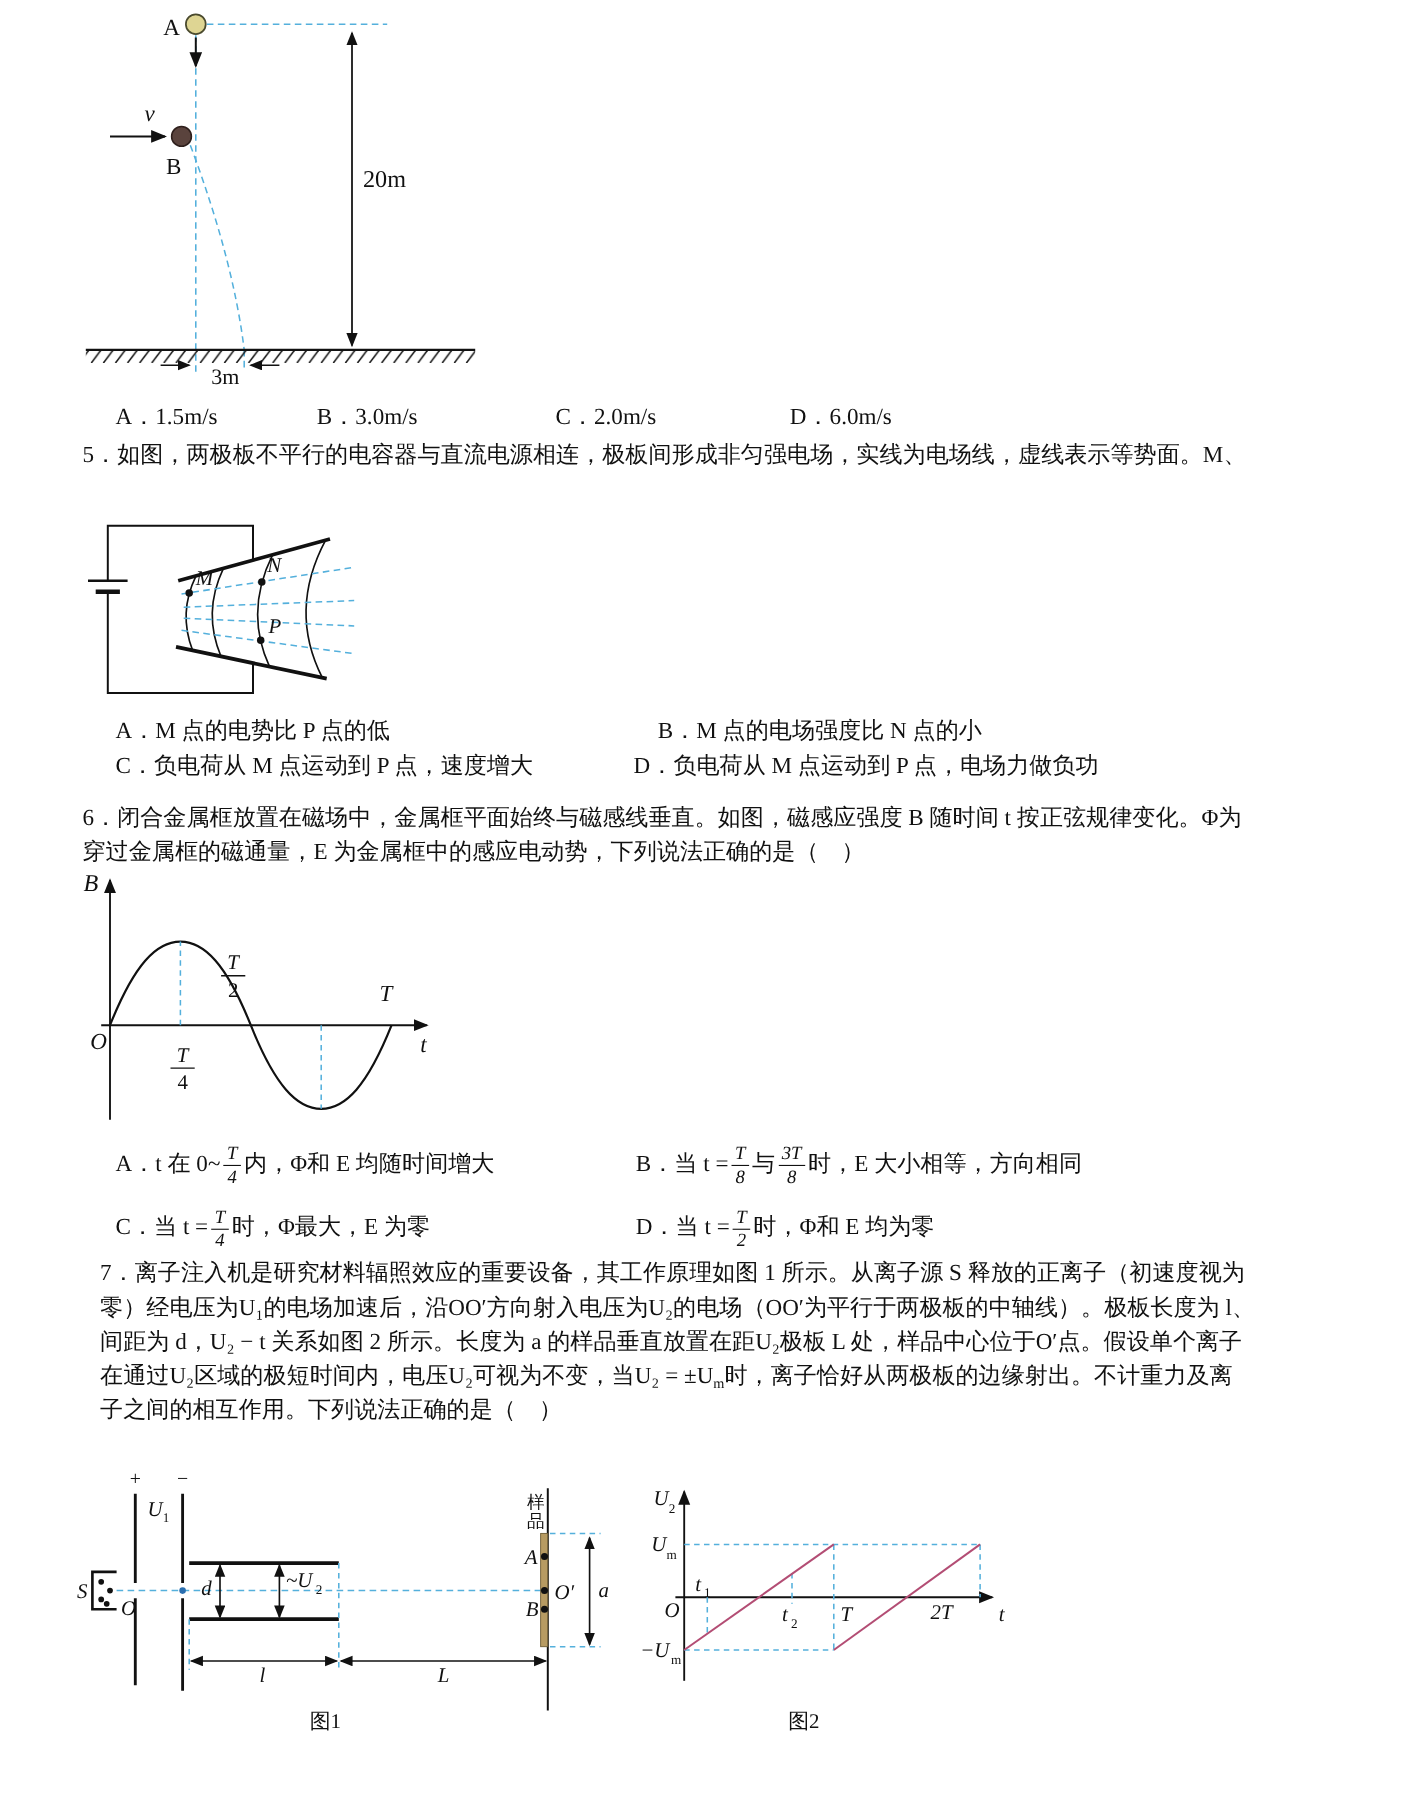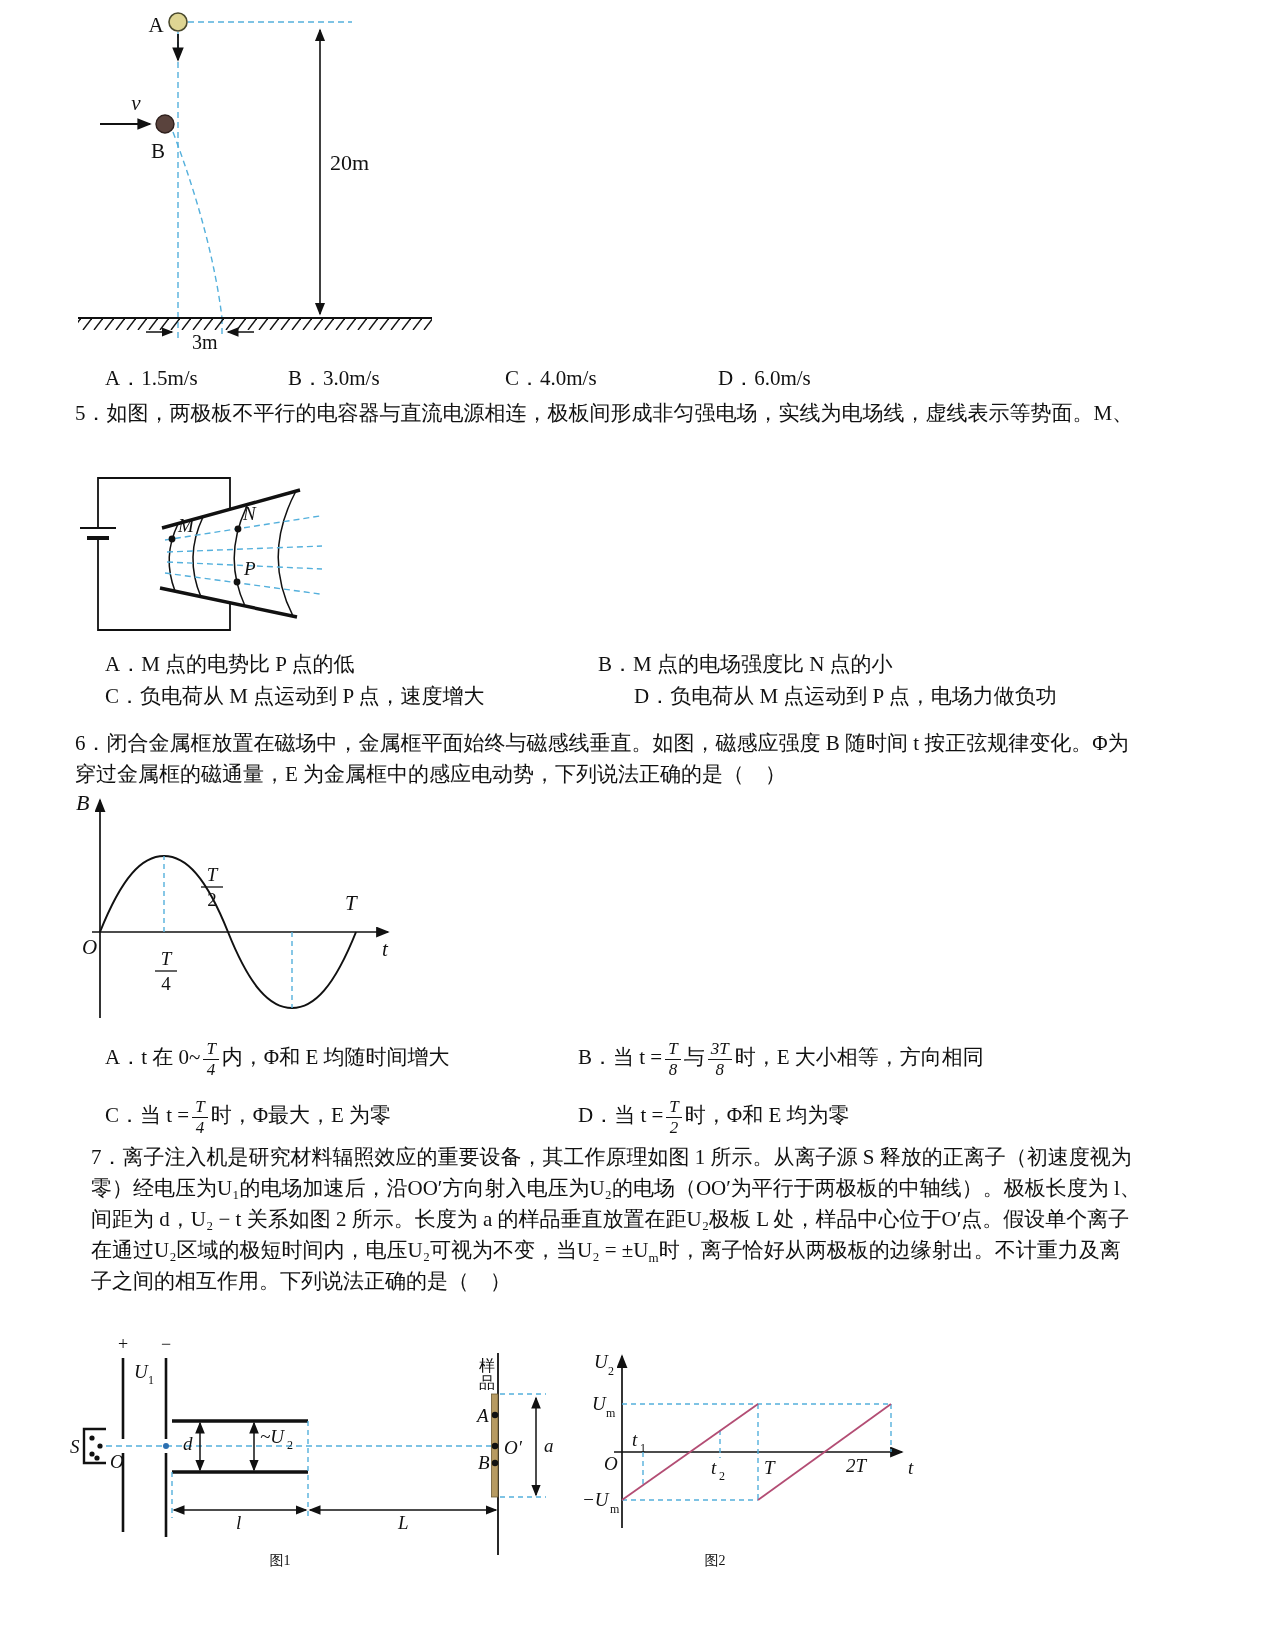--- a/index.html
+++ b/index.html
@@ -8,21 +8,21 @@
   .abs{position:absolute;}
   .line{white-space:nowrap;font-size:21px;line-height:31px;}
   .optrow{position:absolute;white-space:nowrap;font-size:21px;}
   .optrow .opt{position:absolute;white-space:nowrap;}
   i.v{font-style:italic;}
   sub{font-size:13px;line-height:0;}
   .frac{display:inline-block;text-align:center;vertical-align:middle;
         font-size:17px;line-height:1.05;margin:0 3px;font-style:italic;}
   .frac .num{display:block;border-bottom:1.2px solid #111;padding:0 3px 1px;}
   .frac .den{display:block;padding-top:1px;}
-  .cap{position:absolute;font-size:14px;text-align:center;width:60px;}
+  .cap{position:absolute;font-size:19px;text-align:right;width:60px;}
   svg text{font-family:"Liberation Serif","DejaVu Serif",serif;fill:#111;}
   svg .it{font-style:italic;}
 </style>
 </head>
 <body>
 
 <div id="page">
 
   <svg width="0" height="0" style="position:absolute">
     <defs>
@@ -64,21 +64,21 @@
     <g>
       <line x1="76" y1="326" x2="102" y2="326" stroke="#111" stroke-width="1.5" marker-end="url(#ah)"></line>
       <line x1="184" y1="326" x2="158" y2="326" stroke="#111" stroke-width="1.5" marker-end="url(#ah)"></line>
       <text x="122" y="343" font-size="20">3m</text>
     </g>
   </svg>
 
   <div class="optrow" style="top:364px;left:0;width:1280px;height:30px">
     <span class="opt" style="left:105px">A．1.5m/s</span>
     <span class="opt" style="left:288px">B．3.0m/s</span>
-    <span class="opt" style="left:505px">C．4.0m/s</span>
+    <span class="opt" style="left:505px">C．2.0m/s</span>
     <span class="opt" style="left:718px">D．6.0m/s</span>
   </div>
 
   <div class="abs" style="left:75px;top:398px;width:1150px">
     <div class="line">5．如图，两极板不平行的电容器与直流电源相连，极板间形成非匀强电场，实线为电场线，虚线表示等势面。M、</div>
   </div>
 
   <svg class="abs" style="left:72px;top:470px" width="330" height="168" viewBox="0 0 330 168">
     <g stroke="#111" stroke-width="1.8" fill="none">
       <polyline points="26,58 26,8 158,8 158,39"></polyline>
@@ -113,21 +113,21 @@
       <text class="it" x="172" y="105" font-size="19">P</text>
     </g>
   </svg>
 
   <div class="optrow" style="top:650px;left:0;width:1280px;height:30px">
     <span class="opt" style="left:105px">A．M 点的电势比 P 点的低</span>
     <span class="opt" style="left:598px">B．M 点的电场强度比 N 点的小</span>
   </div>
   <div class="optrow" style="top:682px;left:0;width:1132px;height:30px">
     <span class="opt" style="left:105px">C．负电荷从 M 点运动到 P 点，速度增大</span>
-    <span class="opt" style="left:634px">D．负电荷从 M 点运动到 P 点，电场力做负功</span>
+    <span class="opt" style="left:576px">D．负电荷从 M 点运动到 P 点，电场力做负功</span>
   </div>
 
   <div class="abs" style="left:75px;top:728px;width:1150px">
     <div class="line">6．闭合金属框放置在磁场中，金属框平面始终与磁感线垂直。如图，磁感应强度 B 随时间 t 按正弦规律变化。Φ为</div>
     <div class="line">穿过金属框的磁通量，E 为金属框中的感应电动势，下列说法正确的是（　）</div>
   </div>
 
   <svg class="abs" style="left:62px;top:786px" width="340" height="238" viewBox="0 0 340 238">
     <g stroke="#111" stroke-width="1.7" fill="none">
       <line x1="38" y1="232" x2="38" y2="14" marker-end="url(#ah)"></line>

